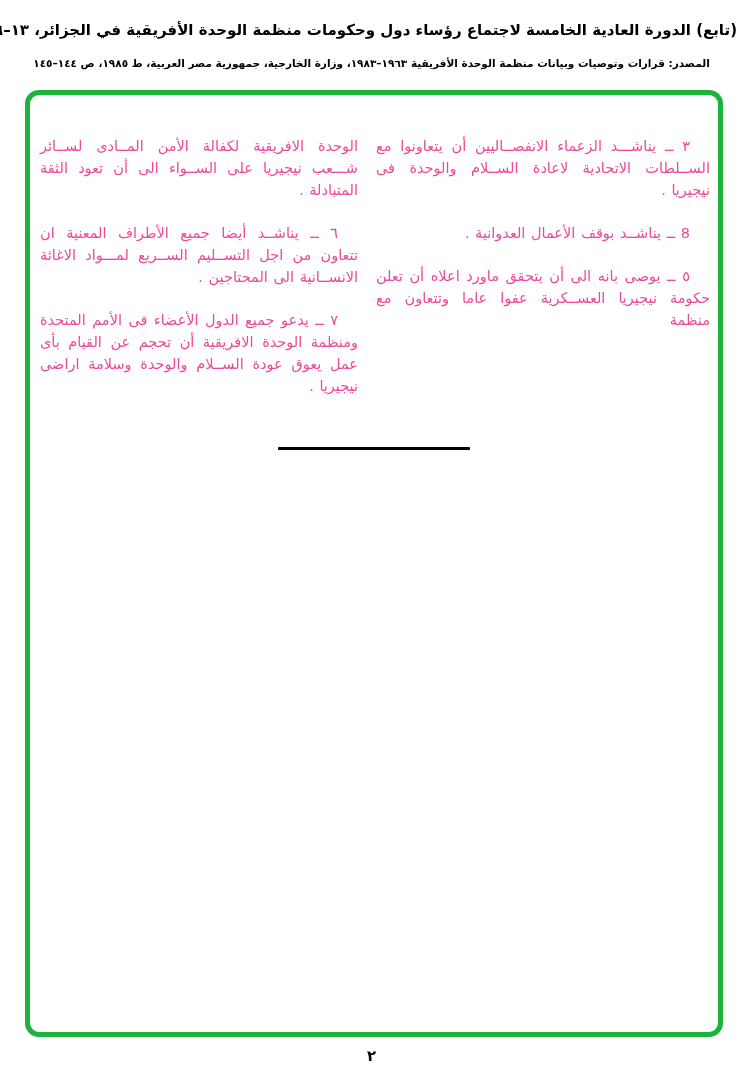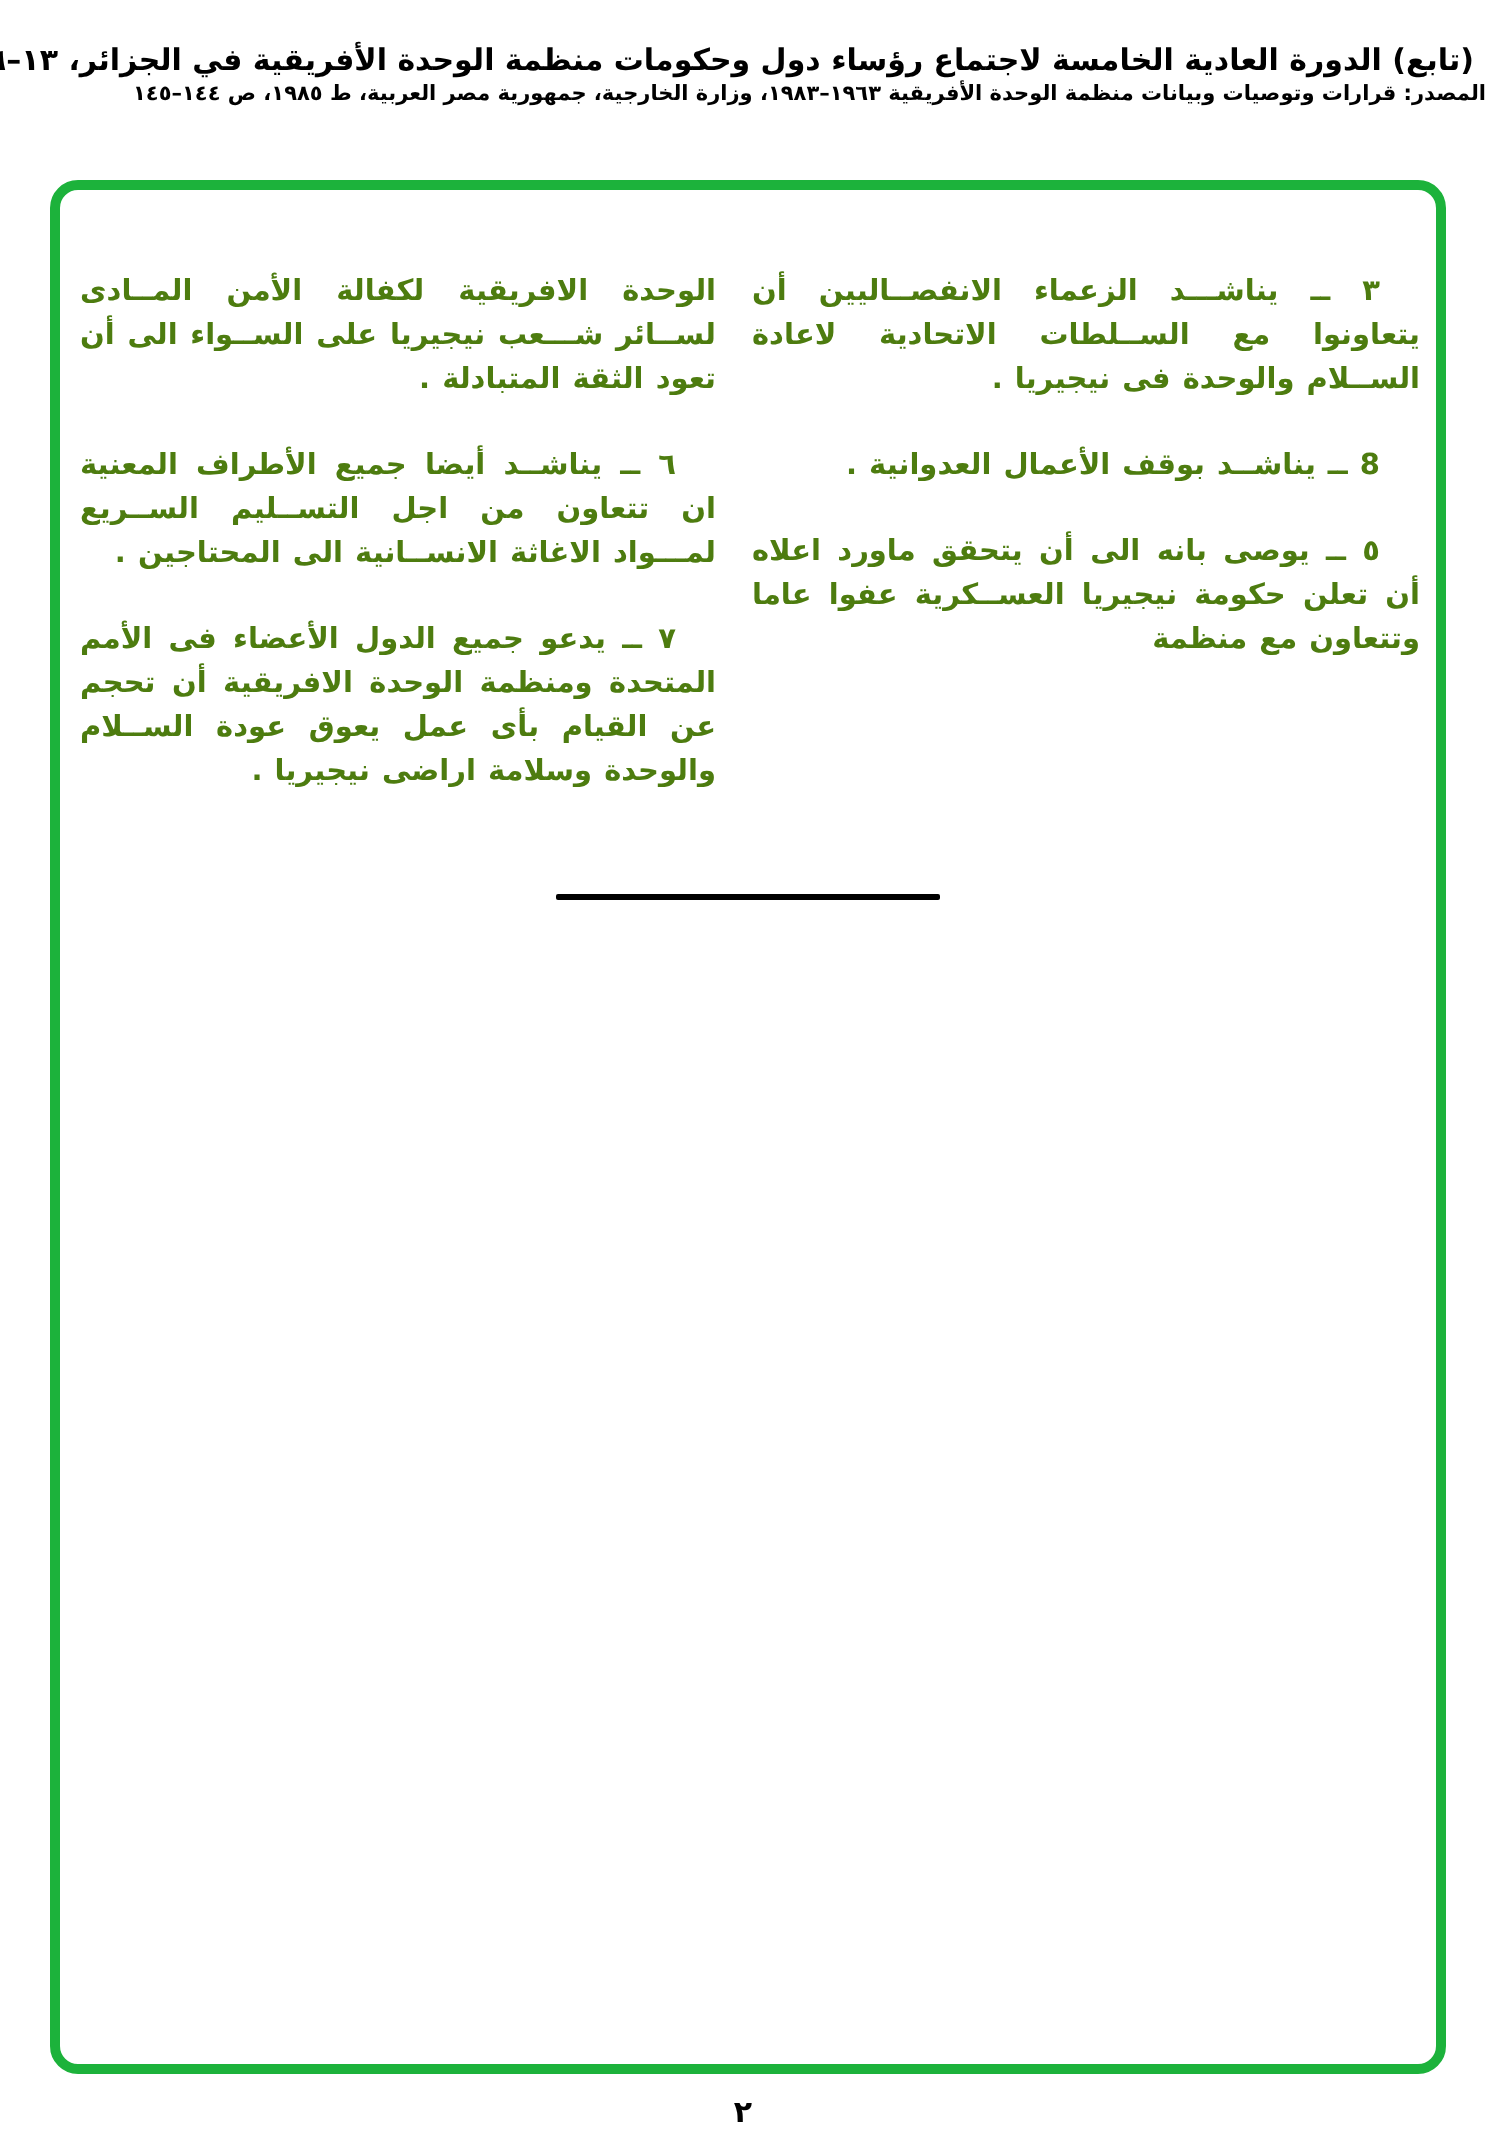--- a/index.html
+++ b/index.html
@@ -29,26 +29,25 @@
   .doc-title {
     font-size: 15px;
     font-weight: bold;
     letter-spacing: 0;
     line-height: 1.4;
     padding: 0 6px;
     white-space: nowrap;
     color: #000000;
   }
   .doc-source {
-    margin-top: 0;
+    margin-top: 16px;
     font-size: 10.5px;
     font-weight: bold;
     color: #000000;
     white-space: nowrap;
-    text-align: right;
   }
   
   .green-box {
     position: absolute;
     left: 25px;
     top: 90px;
     width: 698px;
     height: 947px;
     box-sizing: border-box;
     border: 5px solid #1cb23b;
@@ -64,25 +63,25 @@
     align-items: flex-start;
   }
   .col {
     box-sizing: border-box;
   }
   .col-right { width: 334px; }
   .col-left  { flex: 1; }
   .para {
     margin: 0 0 21px 0;
     font-size: 14.5px;
-    font-weight: bold;
+    font-weight: normal;
     line-height: 22px;
     text-align: justify;
     text-indent: 20px;
-    color: #4d7c0f;
+    color: #ec4899;
     word-spacing: 1px;
   }
   .para.cont { text-indent: 0; }
   .para:last-child { margin-bottom: 0; }
   
   .divider {
     width: 192px;
     height: 3px;
     background: #000000;
     margin: 50px auto 0 auto;

